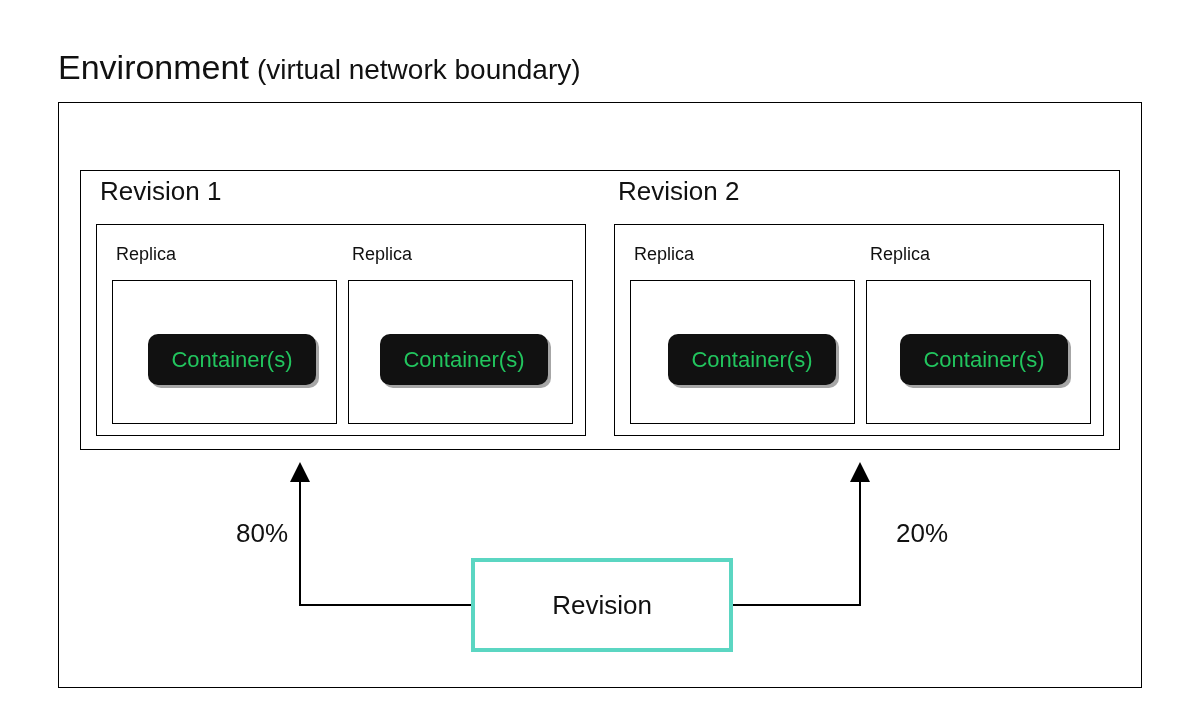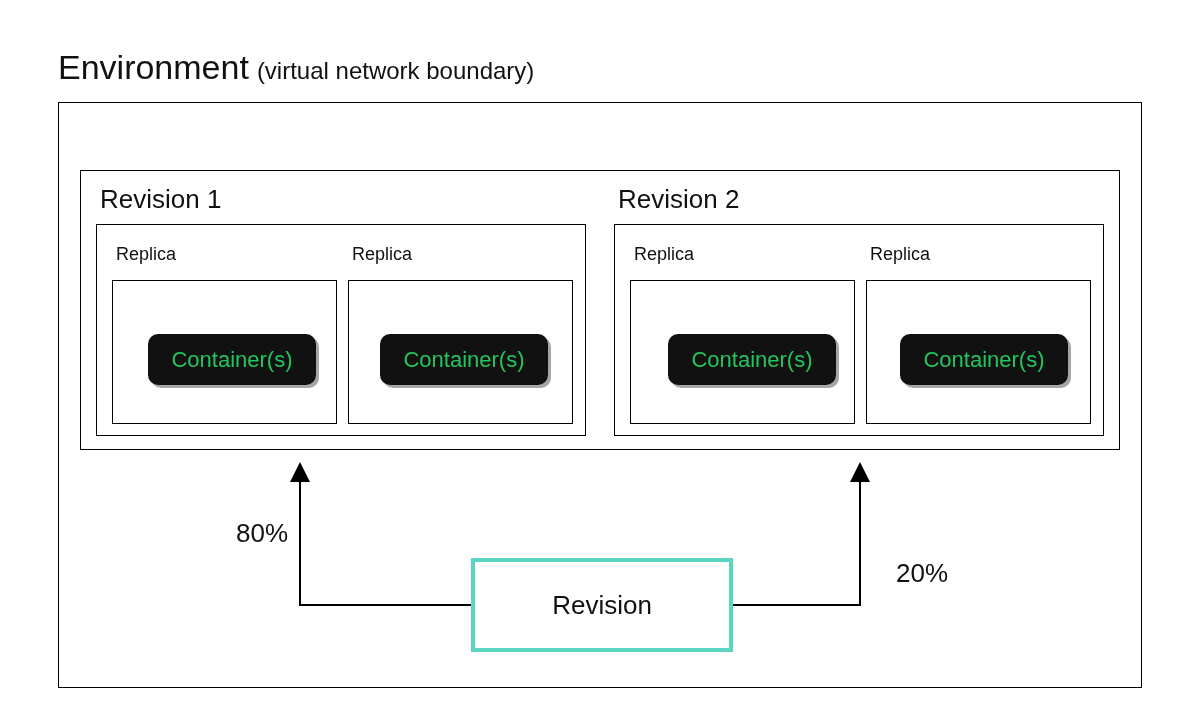--- a/index.html
+++ b/index.html
@@ -24,21 +24,21 @@
       display: flex;
       align-items: baseline;
       gap: 8px;
     }
     .title-main {
       font-size: 34px;
       font-weight: 400;
       color: #111;
     }
     .title-sub {
-      font-size: 24px;
+      font-size: 28px;
       font-weight: 400;
       color: #111;
     }
     .env-box {
       position: absolute;
       left: 58px;
       top: 102px;
       width: 1084px;
       height: 586px;
       border: 1.5px solid #000;
@@ -65,21 +65,21 @@
       top: 224px;
       width: 490px;
       height: 212px;
       border: 1.5px solid #000;
       background: #fff;
     }
     .revision.r1 { left: 96px; }
     .revision.r2 { left: 614px; }
     .revision-label {
       position: absolute;
-      top: 184px;
+      top: 176px;
       font-size: 26px;
       color: #111;
     }
     .revision-label.l1 { left: 100px; }
     .revision-label.l2 { left: 618px; }
     .replica {
       position: absolute;
       top: 280px;
       width: 225px;
       height: 144px;
@@ -132,21 +132,21 @@
       font-size: 26px;
       color: #111;
     }
     .pct {
       position: absolute;
       top: 518px;
       font-size: 26px;
       color: #111;
     }
     .pct.p80 { left: 236px; }
-    .pct.p20 { left: 896px; margin-top: 40px; }
+    .pct.p20 { left: 896px; }
     .svg-layer {
       position: absolute;
       left: 0;
       top: 0;
       width: 1200px;
       height: 726px;
       pointer-events: none;
     }
   </style>
 </head>

